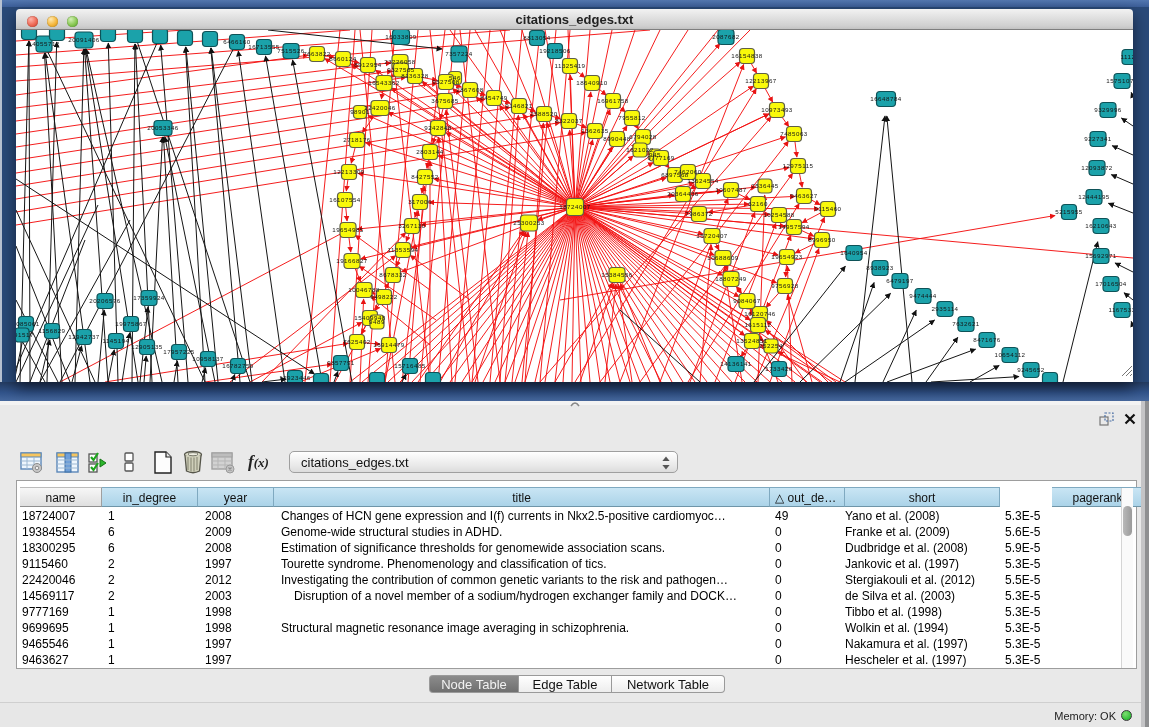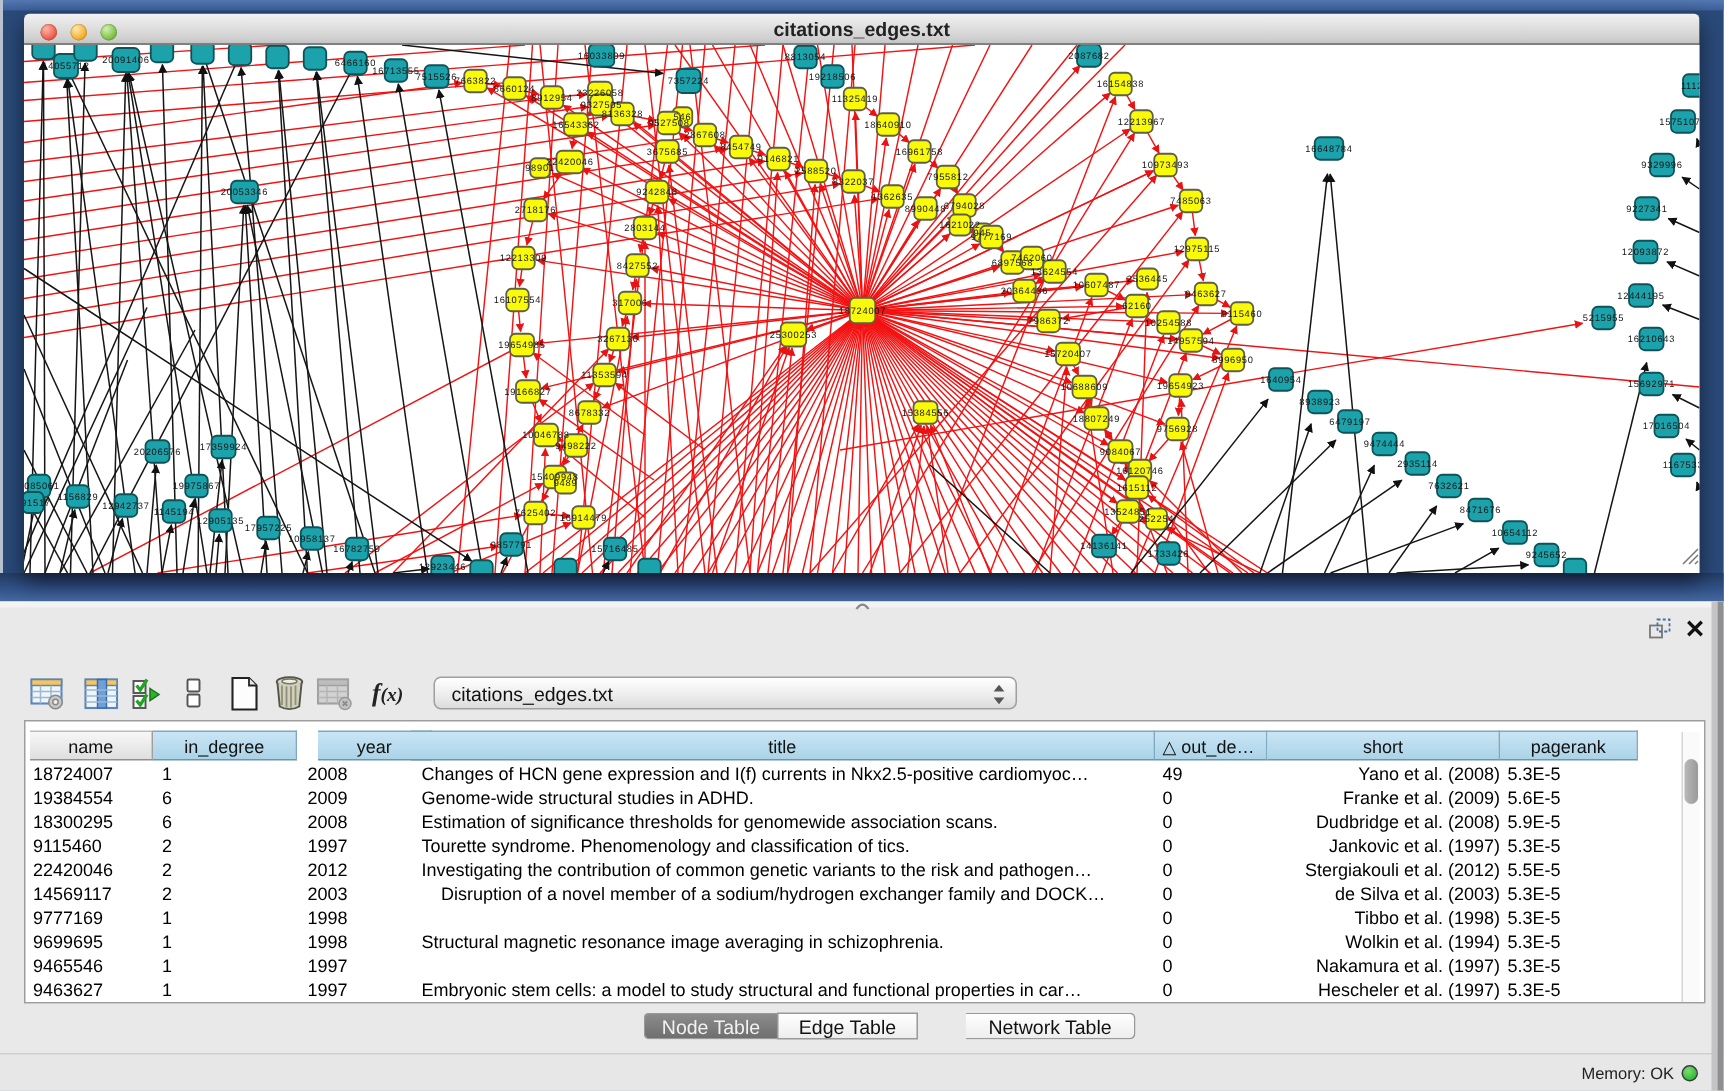--- a/index.html
+++ b/index.html
@@ -14,21 +14,21 @@
 .tl{position:absolute;top:16px;width:11px;height:11px;border-radius:50%}
 
 #panel{position:absolute;left:0;top:401px;width:1149px;height:326px;background:#e9e9e9}
 #panel .hdrstrip{position:absolute;left:0;top:0;width:100%;height:4px;background:#f3f3f3}
 #panel .titlerow{position:absolute;left:0;top:4px;width:100%;height:28px;background:linear-gradient(#e9e9e9,#e0e0e0);}
 #panel .titlerow .txt{position:absolute;left:14px;top:7px;font-size:13px;color:#333}
 #tblbox{position:absolute;left:16px;top:480px;width:1121px;height:189px;background:#fff;border:1px solid #9d9d9d}
 .hcell{position:absolute;top:487px;height:20px;font-size:12px;color:#111;text-align:center;line-height:20px;background:linear-gradient(#c9e5f4,#abd3e8);border-right:1px solid #7fa9c0;border-top:1px solid #7fa9c0;border-bottom:1px solid #6f95a8}
 .row{position:absolute;left:0;width:1149px;height:16px;font-size:12px;color:#000}
 .row span{position:absolute;top:0;line-height:16px;white-space:nowrap}
-.row .ctr{text-align:right}
+.row .ctr{text-align:left}
 
 .tab{position:absolute;top:675px;height:18px;font-size:13px;line-height:18px;text-align:center;border:1px solid #9a9a9a}
 
 .icon{position:absolute;top:451px}
 </style></head><body>
 <div id="desk">
   <div class="topstrip"></div>
     <div class="leftline"></div>
     <div class="below"></div>
   <div id="win"></div>
@@ -716,25 +716,25 @@
   <div class="abs" style="left:11px;top:3px;font-size:13px;color:#111">citations_edges.txt</div>
   <svg class="abs" width="10" height="14" style="right:6px;top:4px" viewBox="0 0 10 14">
     <path d="M5,0.5 L8.6,5 L1.4,5 z" fill="#555"></path>
       <path d="M5,13.5 L8.6,9 L1.4,9 z" fill="#555"></path>
   </svg>
 </div>
 
 <div id="tblbox"></div>
 <div class="hcell" style="left:20px;width:82px;background:linear-gradient(#f7f7f7,#dfdfdf);border-right:1px solid #9f9f9f;border-top:1px solid #bbb;border-bottom:1px solid #8f8f8f">name</div>
 <div class="hcell" style="left:102px;width:96px">in_degree</div>
-<div class="hcell" style="left:212px;width:76px">year</div>
+<div class="hcell" style="left:198px;width:76px">year</div>
 <div class="hcell" style="left:274px;width:496px">title</div>
 <div class="hcell" style="left:770px;width:75px;text-align:left;padding-left:5px">△ out_de…</div>
 <div class="hcell" style="left:845px;width:155px">short</div>
-<div class="hcell" style="left:1000px;width:92px">pagerank</div>
+<div class="hcell" style="left:1052px;width:92px">pagerank</div>
 <div class="row" style="top:508px">
     <span style="left:22px">18724007</span>
     <span style="left:108px">1</span>
     <span style="left:205px">2008</span>
     <span style="left:281px">Changes of HCN gene expression and I(f) currents in Nkx2.5-positive cardiomyoc…</span>
     <span style="left:775px">49</span>
     <span class="ctr" style="left:845px;width:155px">Yano et al. (2008)</span>
     <span style="left:1005px">5.3E-5</span>
   </div>
 <div class="row" style="top:524px">
@@ -804,29 +804,28 @@
     <span style="left:108px">1</span>
     <span style="left:205px">1997</span>
     <span style="left:775px">0</span>
     <span class="ctr" style="left:845px;width:155px">Nakamura et al. (1997)</span>
     <span style="left:1005px">5.3E-5</span>
   </div>
 <div class="row" style="top:652px">
     <span style="left:22px">9463627</span>
     <span style="left:108px">1</span>
     <span style="left:205px">1997</span>
-    <span style="left:281px">Embryonic stem cells: a model to study structural and functional properties in car…</span>
     <span style="left:775px">0</span>
     <span class="ctr" style="left:845px;width:155px">Hescheler et al. (1997)</span>
     <span style="left:1005px">5.3E-5</span>
   </div>
 
 <div class="abs" style="left:1121px;top:488px;width:12px;height:180px;background:#fafafa;border-left:1px solid #d5d5d5"></div>
 <div class="abs" style="left:1122.5px;top:506px;width:9px;height:30px;background:linear-gradient(90deg,#b9b9b9,#9a9a9a);border-radius:5px"></div>
 
 <div class="tab" style="left:429px;width:89px;background:linear-gradient(#8c8c8c,#6f6f6f);color:#f2f2f2;border-radius:4px 0 0 4px;border-right:none">Node Table</div>
 <div class="tab" style="left:518px;width:94px;background:linear-gradient(#ffffff,#ededed);color:#111">Edge Table</div>
-<div class="tab" style="left:644px;width:113px;background:linear-gradient(#ffffff,#ededed);color:#111;border-radius:0 4px 4px 0;border-left:none">Network Table</div>
+<div class="tab" style="left:612px;width:113px;background:linear-gradient(#ffffff,#ededed);color:#111;border-radius:0 4px 4px 0;border-left:none">Network Table</div>
 
 <div class="abs" style="left:0px;top:702px;width:1149px;height:25px;background:#e7e7e7;border-top:1px solid #cfcfcf"></div>
 <div class="abs" style="right:33px;top:710px;font-size:11px;color:#222">Memory: OK</div>
 <div class="abs" style="left:1121px;top:710px;width:11px;height:11px;border-radius:50%;background:radial-gradient(circle at 38% 32%,#7fdc72,#35c13b 65%,#27a32e);border:1.5px solid #3a3a3a"></div>
 <div class="abs" style="left:1141px;top:401px;width:4px;height:326px;background:#c4c4c6"></div>
 <div class="abs" style="left:1145px;top:401px;width:4px;height:326px;background:#8e8f91"></div>
 </body></html>

